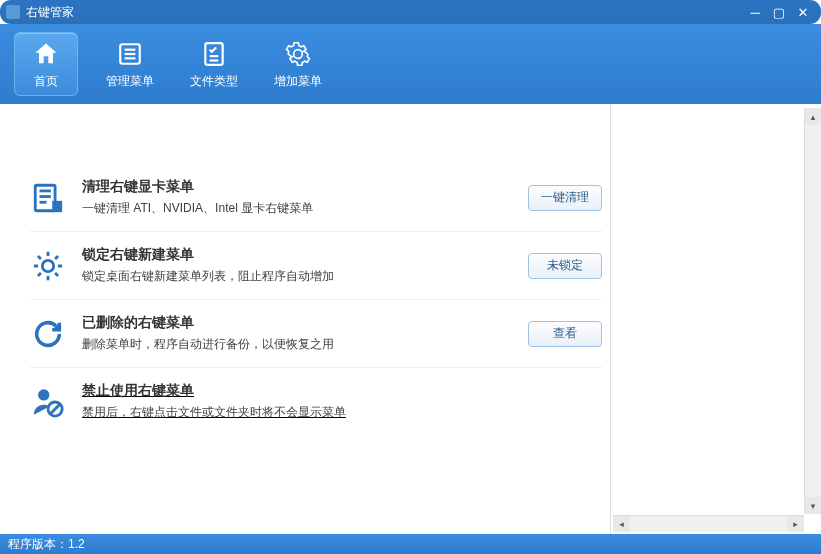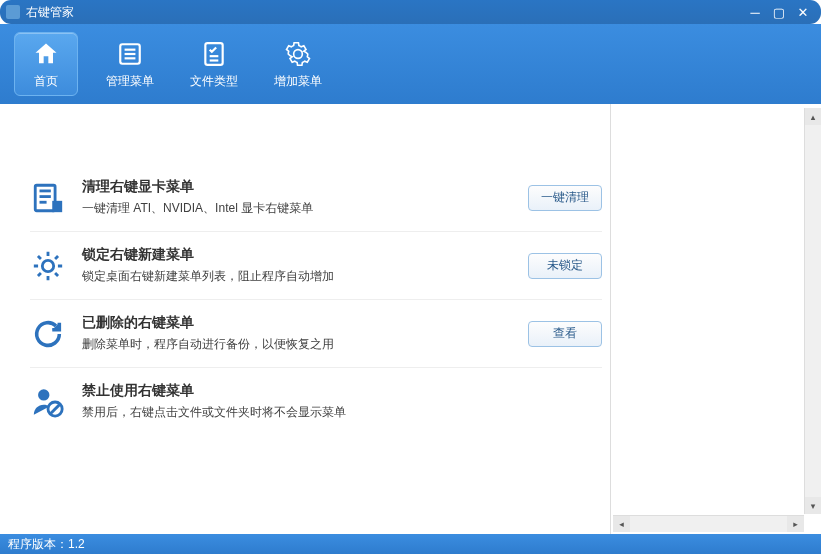--- a/index.html
+++ b/index.html
@@ -85,21 +85,21 @@
 .scroll-h .arrow { width: 17px; background:#e8e8e8; display:flex; align-items:center; justify-content:center; font-size:9px; color:#555; cursor:pointer; }
 .scroll-h .track { flex:1; }
 
 .item {
   display: flex;
   align-items: center;
   padding: 14px 0;
   border-bottom: 1px solid #eee;
   gap: 16px;
 }
-.item:last-child { border-bottom: none; }
+.item:last-child { border-bottom: none; text-decoration: underline; }
 .item-icon {
   width: 36px; height: 36px;
   display: flex; align-items: center; justify-content: center;
   color: #2d72bd;
 }
 .item-text { flex: 1; }
 .item-title { font-size: 14px; color: #333; font-weight: bold; margin-bottom: 4px; }
 .item-desc { font-size: 12px; color: #404040; }
 .item-btn {
   min-width: 74px;

